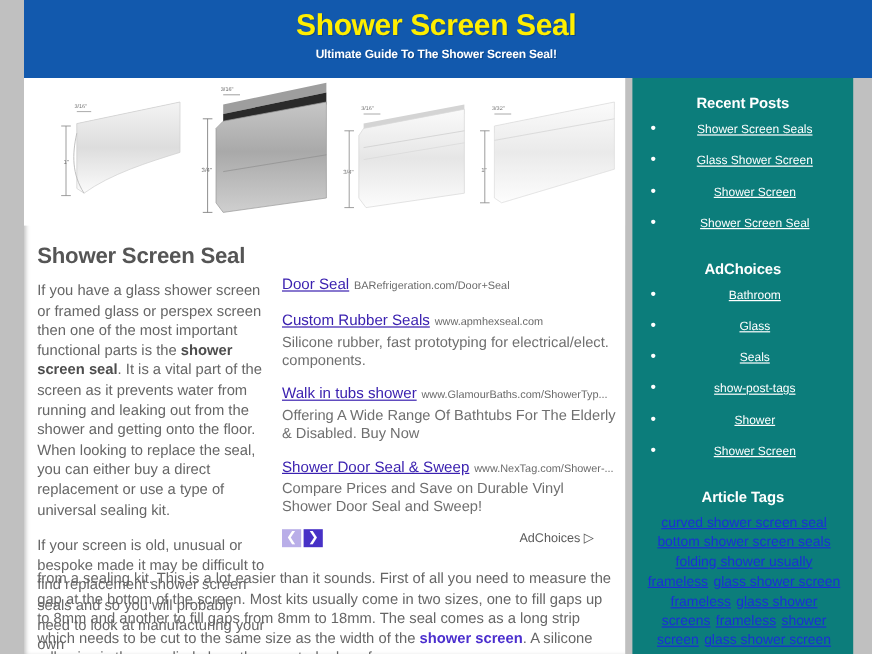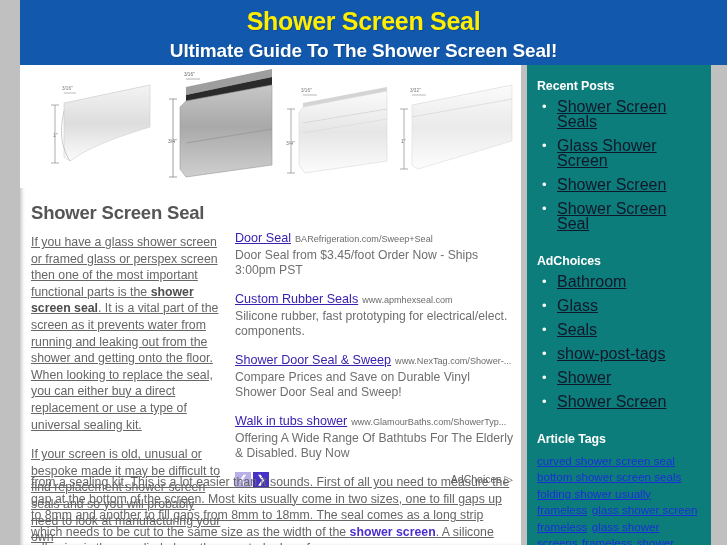--- a/index.html
+++ b/index.html
@@ -37,21 +37,21 @@
     font-size: 25px;
     font-weight: bold;
     color: #ffee00;
     letter-spacing: -0.3px;
     line-height: 1.08;
     text-shadow: 1px 1px 0 rgba(0,0,0,0.18);
   }
   #site-tagline {
     margin: 0;
     padding-top: 5px;
-    font-size: 19px;
+    font-size: 10px;
     font-weight: bold;
     color: #ffffff;
     letter-spacing: -0.15px;
     text-shadow: 1px 1px 0 rgba(0,0,0,0.18);
   }
 
   
   #content {
     position: absolute;
     left: 20px; top: 65px;
@@ -94,21 +94,20 @@
   #article-left {
     position: absolute;
     left: 11px; top: 0;
     width: 190px;
   }
   .para {
     margin: 0 0 13px 0;
     font-size: 12.3px;
     line-height: 16.6px;
     color: #666666;
-    text-decoration: underline;
   }
   .para b { color: #4d4d4d; font-weight: bold; }
   .para a, .inline-link {
     color: #4b2fce;
     font-weight: bold;
     text-decoration: none;
   }
 
   
   #ad-block {
@@ -146,21 +145,21 @@
     text-align: center;
     line-height: 15px;
     font-size: 11px;
     color: #ffffff;
     vertical-align: top;
   }
   .ad-arrow.prev { background: #b9aee8; }
   .ad-arrow.next { background: #4731c6; margin-left: 2px; }
   #adchoices {
     position: absolute;
-    right: 0; top: 1px;
+    right: 18px; top: 1px;
     font-size: 10.5px;
     color: #5a5a5a;
     white-space: nowrap;
   }
   #adchoices .ac-glyph { font-size: 11px; }
 
   
   #article-bottom {
     position: absolute;
     left: 11px;
@@ -172,20 +171,21 @@
   }
 
   
   #sidebar {
     position: absolute;
     left: 527px; top: 65px;
     width: 184px; height: 480px;
     background: #0c7d7b;
     overflow: hidden;
     padding: 0;
+    text-align: center;
   }
   .widget { padding: 0 10px 0 10px; }
   .widget-title {
     margin: 0;
     padding: 14px 0 6px 0;
     font-size: 12.4px;
     font-weight: bold;
     color: #ffffff;
     letter-spacing: -0.1px;
   }
@@ -201,22 +201,22 @@
     line-height: 15px;
   }
   .widget-list li .bullet {
     position: absolute;
     left: 3px; top: 0;
     color: #ffffff;
     font-size: 13px;
     line-height: 15px;
   }
   .widget-list li a {
-    font-size: 16px;
-    color: #0f172a;
+    font-size: 10px;
+    color: #ffffff;
     text-decoration: underline;
     margin-top: 28px;
   }
   #tag-cloud {
     padding: 0 8px 0 10px;
     line-height: 15.4px;
   }
   #tag-cloud a {
     font-size: 11.6px;
     color: #1b2fd6;
@@ -347,41 +347,40 @@
     <div id="split">
 
       <div id="article-left">
         <p class="para"><span>If you have a glass shower screen or framed glass or perspex screen then one of the most important functional parts is the </span><b>shower screen seal</b><span>. It is a vital part of the screen as it prevents water from running and leaking out from the shower and getting onto the floor. When looking to replace the seal, you can either buy a direct replacement or use a type of universal sealing kit.</span></p>
         <p class="para">If your screen is old, unusual or bespoke made it may be difficult to find replacement shower screen seals and so you will probably need to look at manufacturing your own</p>
       </div>
 
       <div id="ad-block">
         <div class="ad-item">
           <div class="ad-head">
-            <a class="ad-title" href="#">Door Seal</a><span class="ad-url">BARefrigeration.com/Sweep+Seal</span>
+            <a class="ad-title" href="#">Door Seal</a><span class="ad-url">BARefrigeration.com/Door+Seal</span>
           </div>
-          <p class="ad-desc">Door Seal from $3.45/foot Order Now - Ships 3:00pm PST</p>
         </div>
         <div class="ad-item">
           <div class="ad-head">
             <a class="ad-title" href="#">Custom Rubber Seals</a><span class="ad-url">www.apmhexseal.com</span>
           </div>
           <p class="ad-desc">Silicone rubber, fast prototyping for electrical/elect. components.</p>
         </div>
         <div class="ad-item">
           <div class="ad-head">
+            <a class="ad-title" href="#">Walk in tubs shower</a><span class="ad-url">www.GlamourBaths.com/ShowerTyp...</span>
+          </div>
+          <p class="ad-desc">Offering A Wide Range Of Bathtubs For The Elderly &amp; Disabled. Buy Now</p>
+        </div>
+        <div class="ad-item">
+          <div class="ad-head">
             <a class="ad-title" href="#">Shower Door Seal &amp; Sweep</a><span class="ad-url">www.NexTag.com/Shower-...</span>
           </div>
           <p class="ad-desc">Compare Prices and Save on Durable Vinyl Shower Door Seal and Sweep!</p>
-        </div>
-        <div class="ad-item">
-          <div class="ad-head">
-            <a class="ad-title" href="#">Walk in tubs shower</a><span class="ad-url">www.GlamourBaths.com/ShowerTyp...</span>
-          </div>
-          <p class="ad-desc">Offering A Wide Range Of Bathtubs For The Elderly &amp; Disabled. Buy Now</p>
         </div>
 
         <div id="ad-footer">
           <span class="ad-arrow prev">❮</span><span class="ad-arrow next">❯</span>
           <span id="adchoices"><span>AdChoices</span> <span class="ac-glyph">▷</span></span>
         </div>
       </div>
 
       <div id="article-bottom" style="top:240px;">
         <p class="para"><span>from a sealing kit. This is a lot easier than it sounds. First of all you need to measure the gap at the bottom of the screen. Most kits usually come in two sizes, one to fill gaps up to 8mm and another to fill gaps from 8mm to 18mm. The seal comes as a long strip which needs to be cut to the same size as the width of the </span><a class="inline-link" href="#">shower screen</a><span>. A silicone adhesive is then applied along the serrated edge of</span></p>

